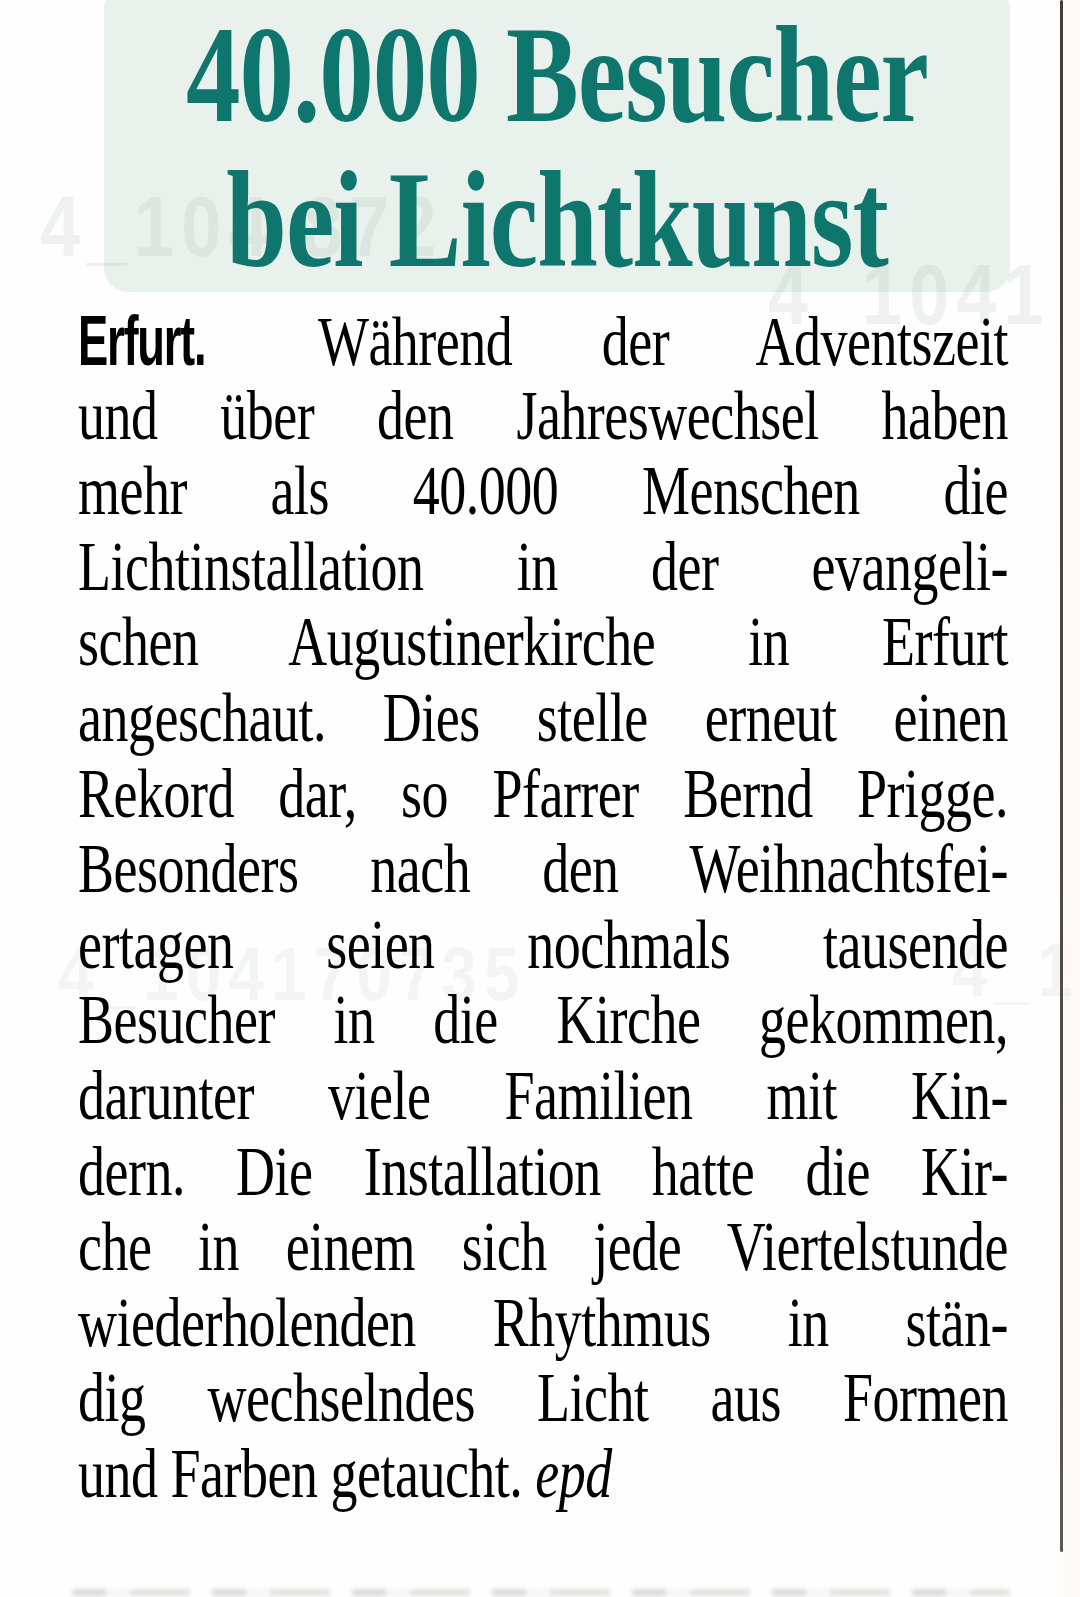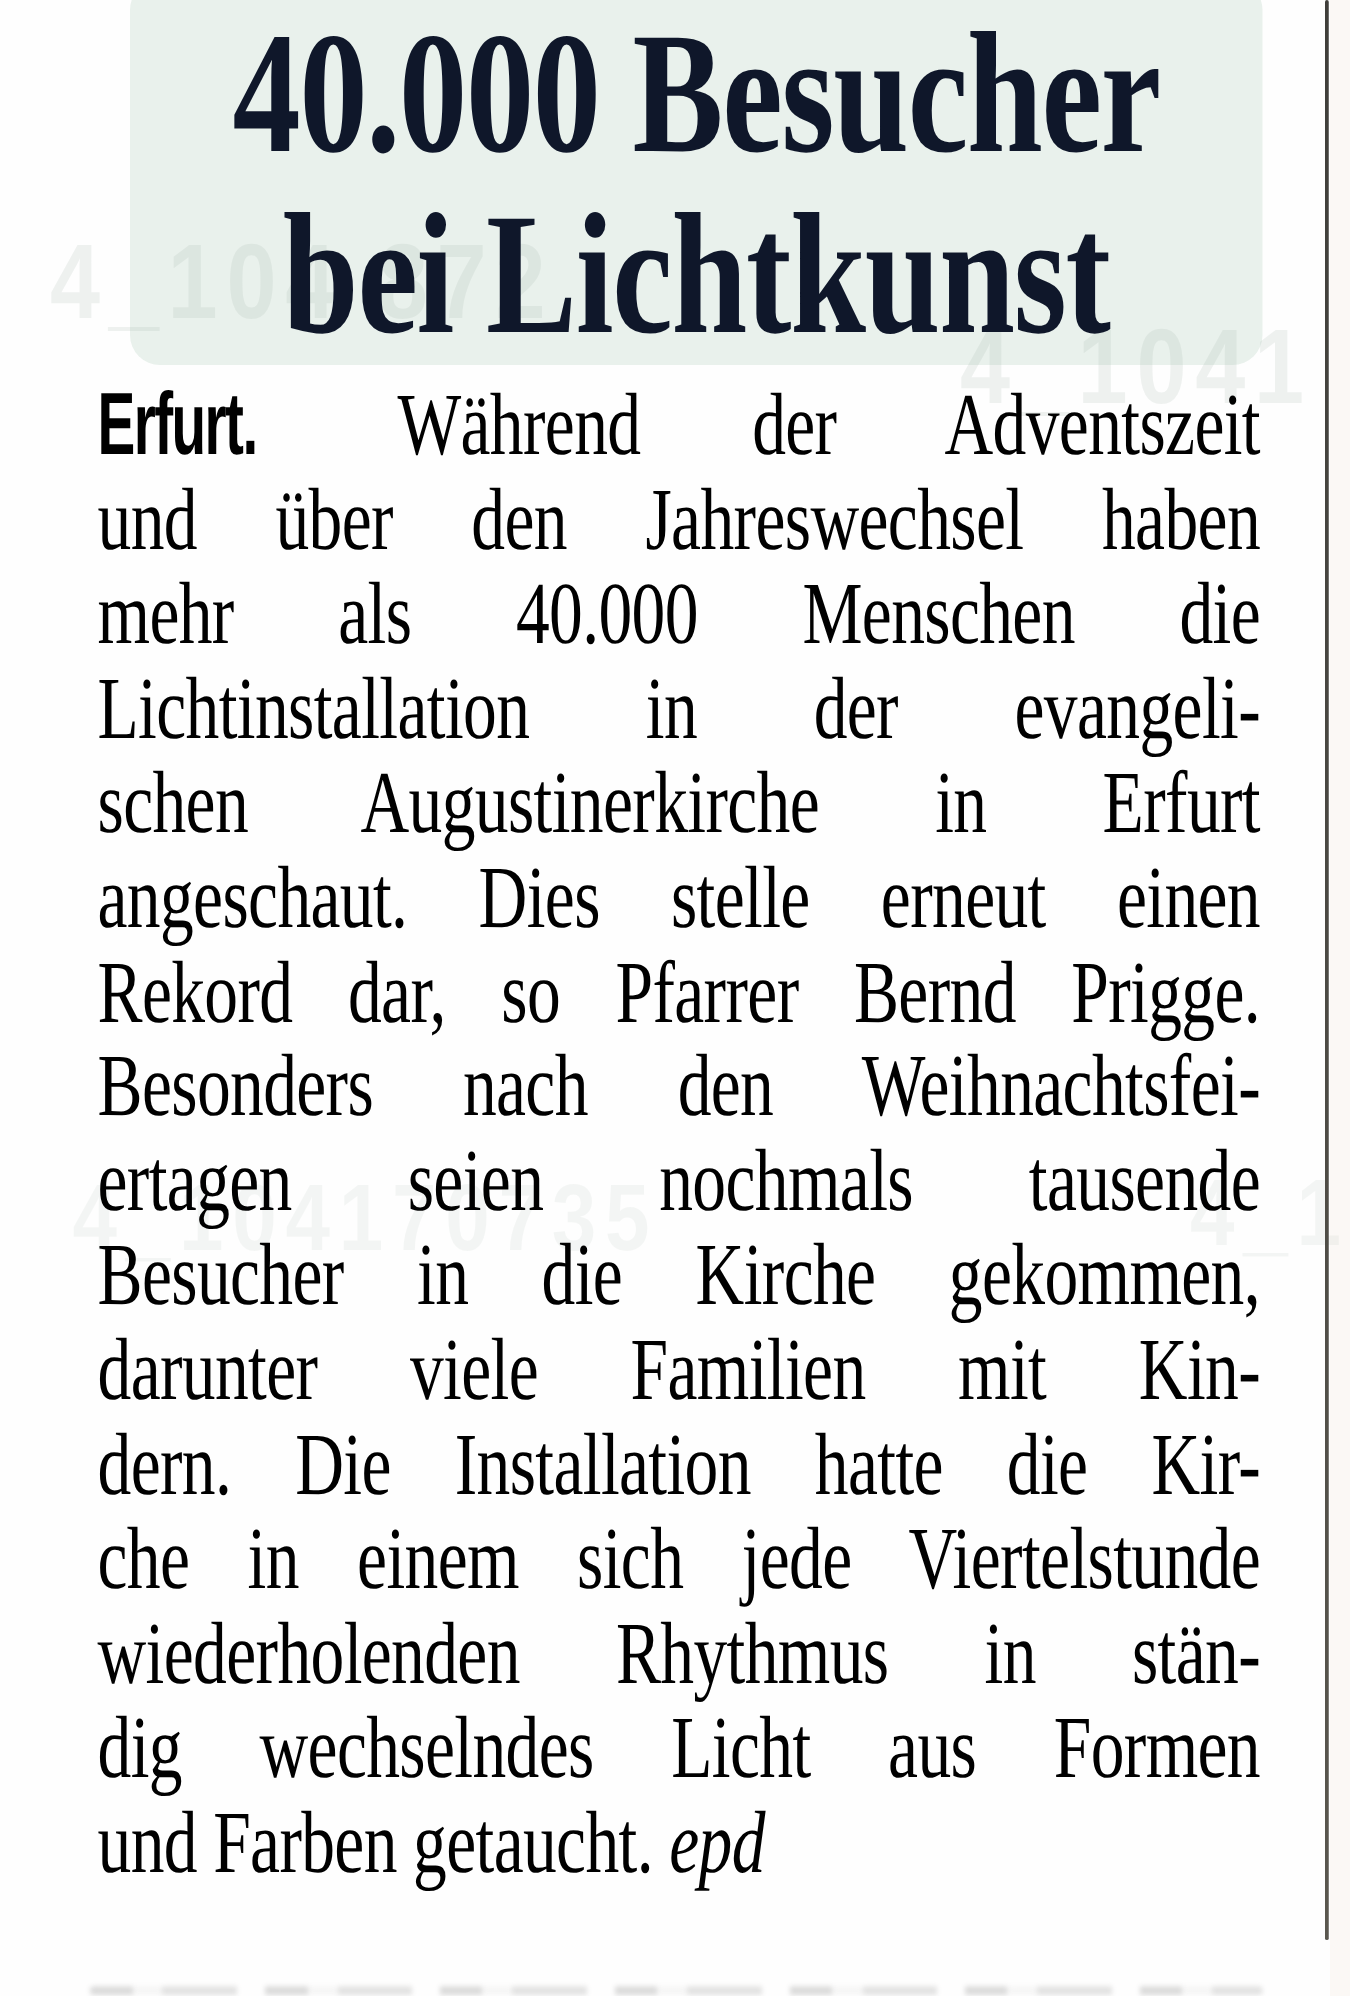--- a/index.html
+++ b/index.html
@@ -18,21 +18,21 @@
   
   .wm{
     position:absolute;z-index:1;
     font-family:"Liberation Sans",sans-serif;font-weight:bold;
     color:#9fb0a6;letter-spacing:7px;white-space:nowrap;
     transform:scaleY(1.18);transform-origin:0 0;
   }
   
   .h-wrap{
     position:absolute;left:104px;top:2px;width:906px;height:290px;
-    text-align:center;color:#0f172a;z-index:2;
+    text-align:center;color:#0f766e;z-index:2;
   }
   .h-line{
     height:145px;line-height:145px;
     font-weight:bold;font-size:109px;letter-spacing:-1px;
     transform:scaleY(1.27);transform-origin:center;
     white-space:nowrap;
   }
   
   .b-wrap{
     position:absolute;left:78px;top:303px;width:930px;z-index:2;

